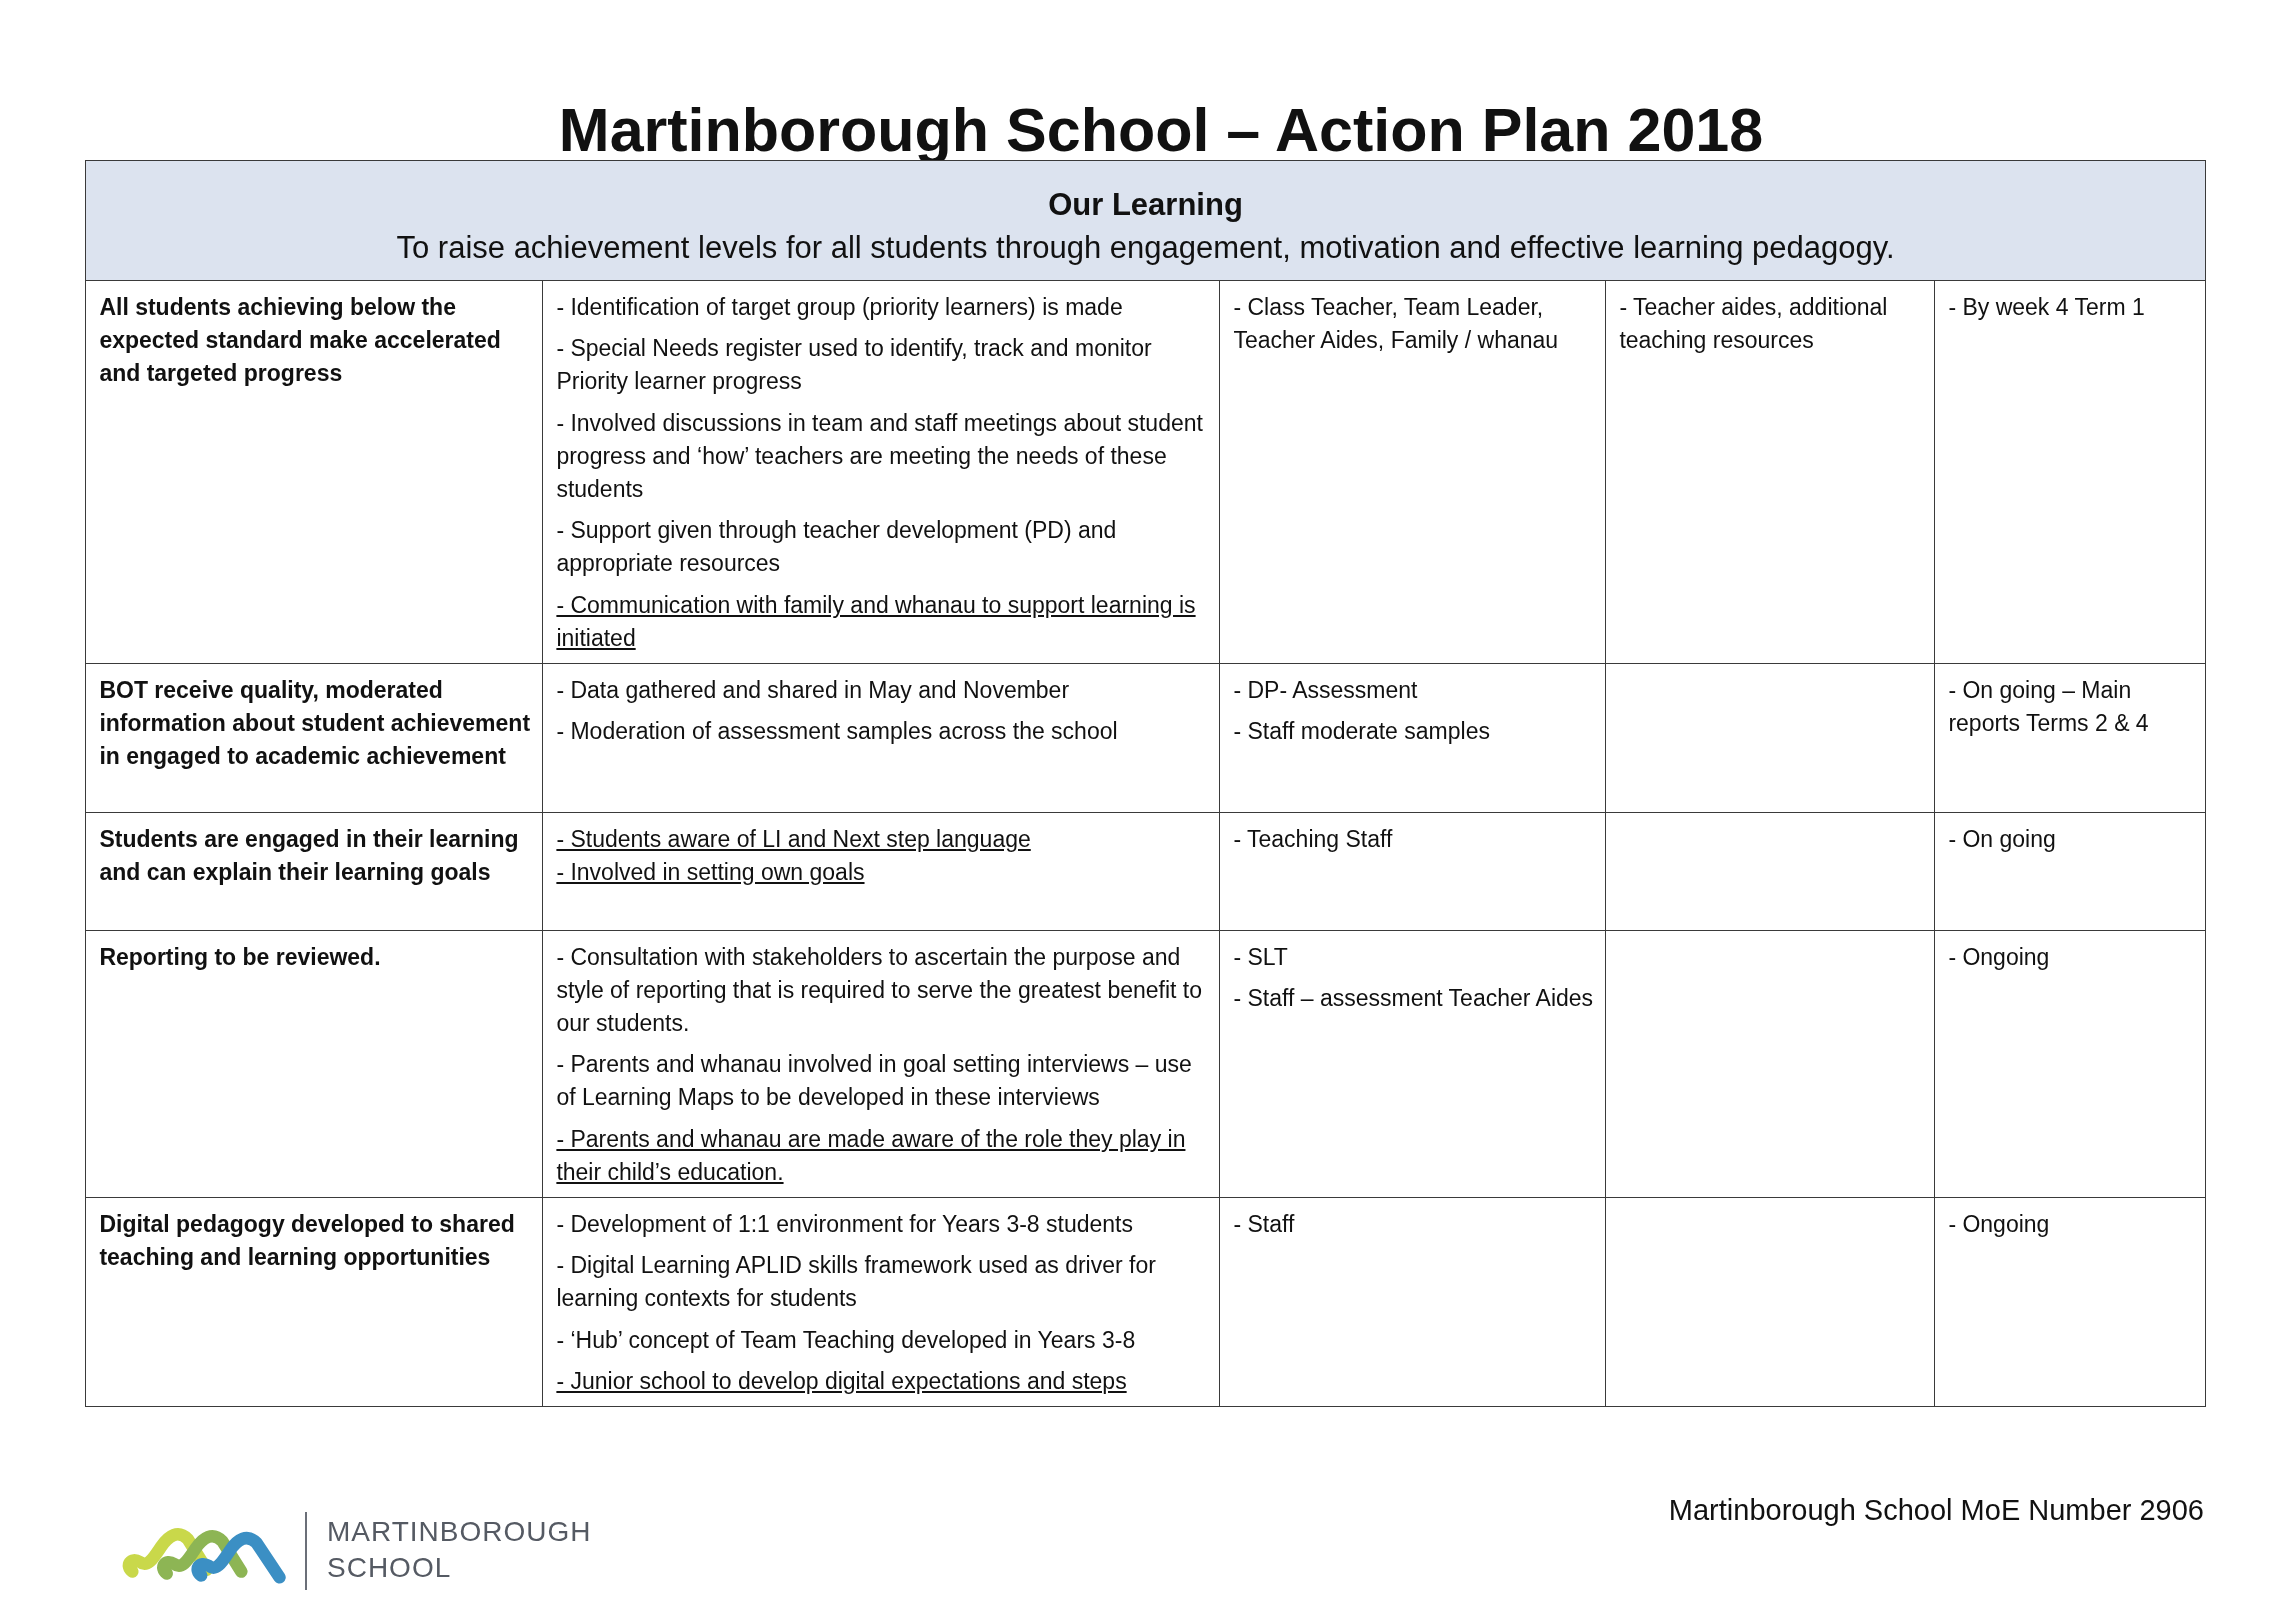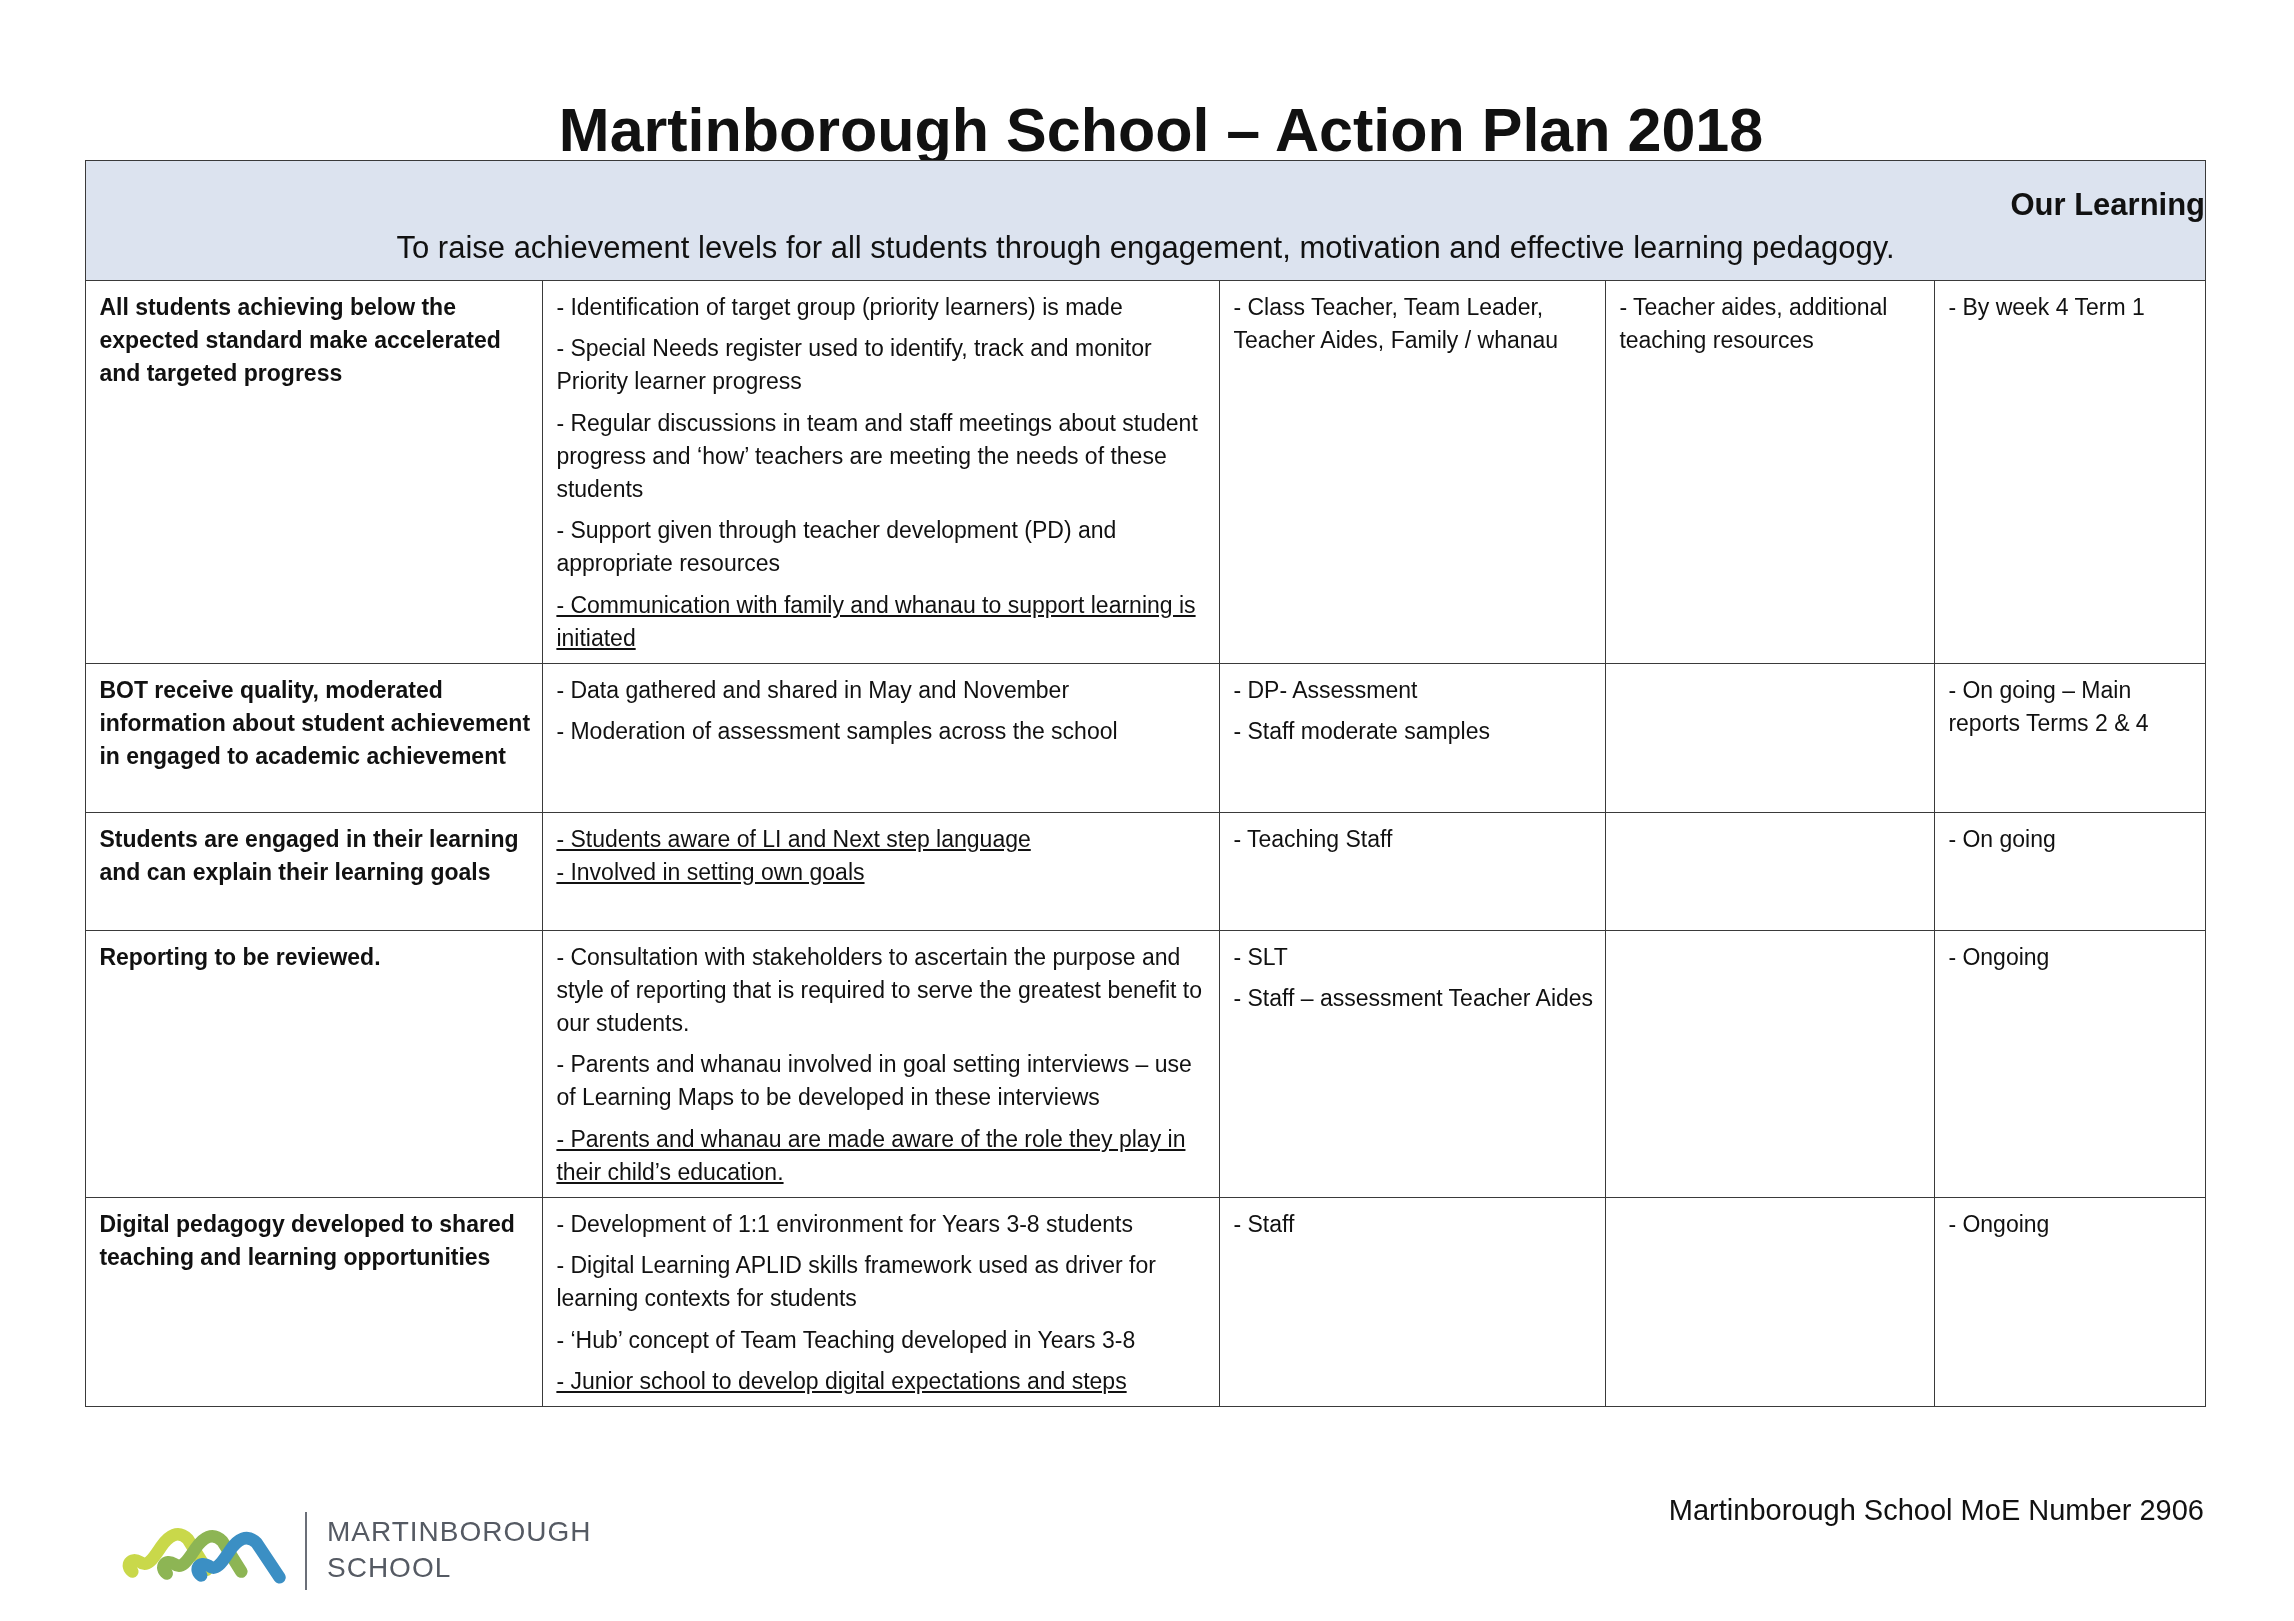--- a/index.html
+++ b/index.html
@@ -16,21 +16,21 @@
       position: absolute; left: 85px; top: 160px;
       width: 2119px; border-collapse: collapse; table-layout: fixed;
     }
     .plan-table td, .plan-table th {
       border: 1.9px solid #3a3a3a; vertical-align: top; padding: 0;
       text-align: left;
     }
     .band {
       background: #dce3ef; height: 119px; text-align: center !important; vertical-align: middle !important;
     }
-    .band-title { font-size: 31px; font-weight: bold; line-height: 40px; margin-top: 14px; text-align: right; }
+    .band-title { font-size: 31px; font-weight: bold; line-height: 40px; margin-top: 14px; }
     .band-sub { font-size: 31px; line-height: 46px; }
     .col-head { height: 60px; vertical-align: middle !important; }
     .col-head span { display: block; padding-left: 14.3px; font-size: 32px; font-weight: bold; line-height: 38px; }
     .goal {
       font-size: 23px; font-weight: bold; line-height: 33px; padding: 9.6px 11.5px 9.6px 13.4px !important;
     }
     .cell { padding: 9.6px 11.5px 7.6px 13.4px !important; font-size: 23px; line-height: 33px; }
     .cell p { margin: 0 0 8.6px 0; }
     .cell p.tight { margin-bottom: 0; text-decoration: underline; }
     .r1 { height: 383px; }
@@ -68,21 +68,21 @@
         <div class="band-title">Our Learning</div>
         <div class="band-sub">To raise achievement levels for all students through engagement, motivation and effective learning pedagogy.</div>
       </td>
     </tr>
 
     <tr class="r1">
       <td class="goal">All students achieving below the expected standard make accelerated and targeted progress</td>
       <td class="cell">
         <p>- Identification of target group (priority learners) is made</p>
         <p>- Special Needs register used to identify, track and monitor Priority learner progress</p>
-        <p>- Regular discussions in team and staff meetings about student progress and ‘how’ teachers are meeting the needs of these students</p>
+        <p>- Involved discussions in team and staff meetings about student progress and ‘how’ teachers are meeting the needs of these students</p>
         <p>- Support given through teacher development (PD) and appropriate resources</p>
         <p class="tight">- Communication with family and whanau to support learning is initiated</p>
       </td>
       <td class="cell">
         <p>- Class Teacher, Team Leader, Teacher Aides, Family / whanau</p>
       </td>
       <td class="cell">
         <p>- Teacher aides, additional teaching resources</p>
       </td>
       <td class="cell">

